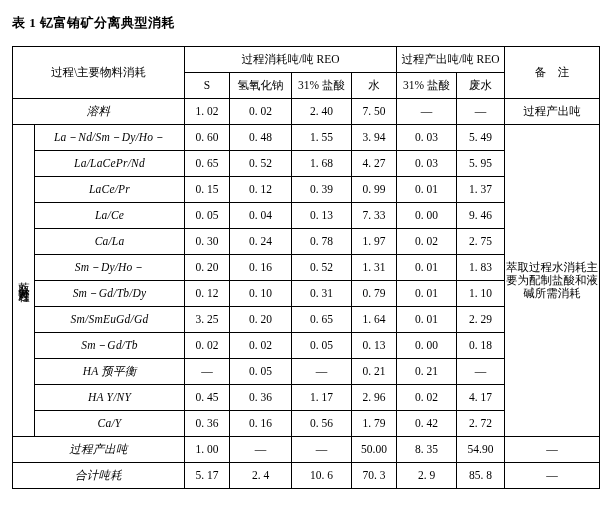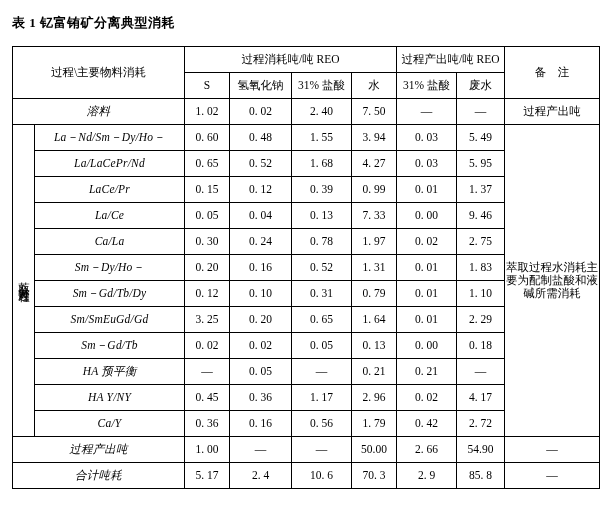--- a/index.html
+++ b/index.html
@@ -250,21 +250,21 @@
         <td>0. 42</td>
         <td>2. 72</td>
       </tr>
 
       <tr>
         <td colspan="2" class="rowlabel">过程产出吨</td>
         <td>1. 00</td>
         <td>—</td>
         <td>—</td>
         <td>50.00</td>
-        <td>2. 66</td>
+        <td>8. 35</td>
         <td>54.90</td>
         <td class="remark-cell">—</td>
       </tr>
 
       <tr>
         <td colspan="2" class="rowlabel">合计吨耗</td>
         <td>5. 17</td>
         <td>2. 4</td>
         <td>10. 6</td>
         <td>70. 3</td>

